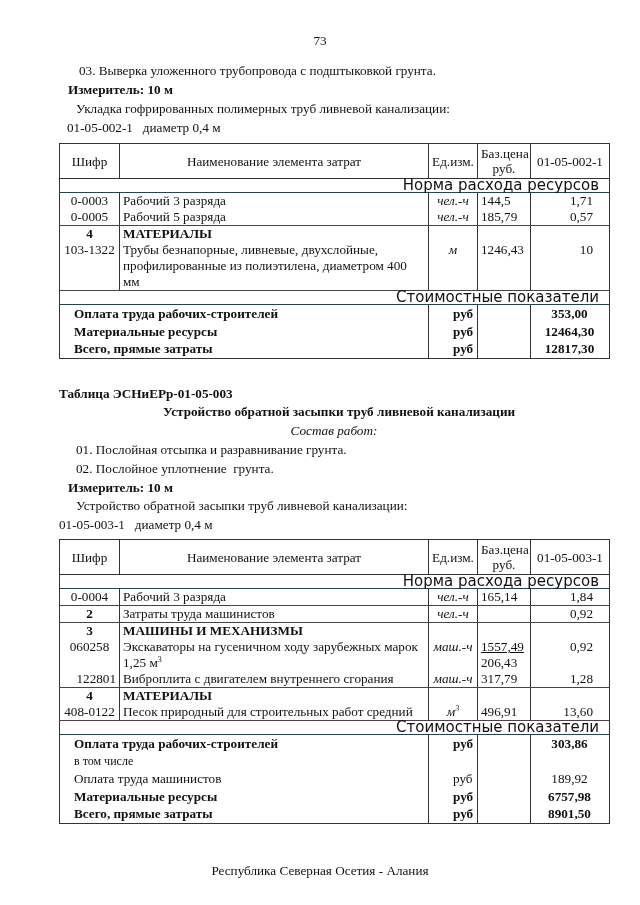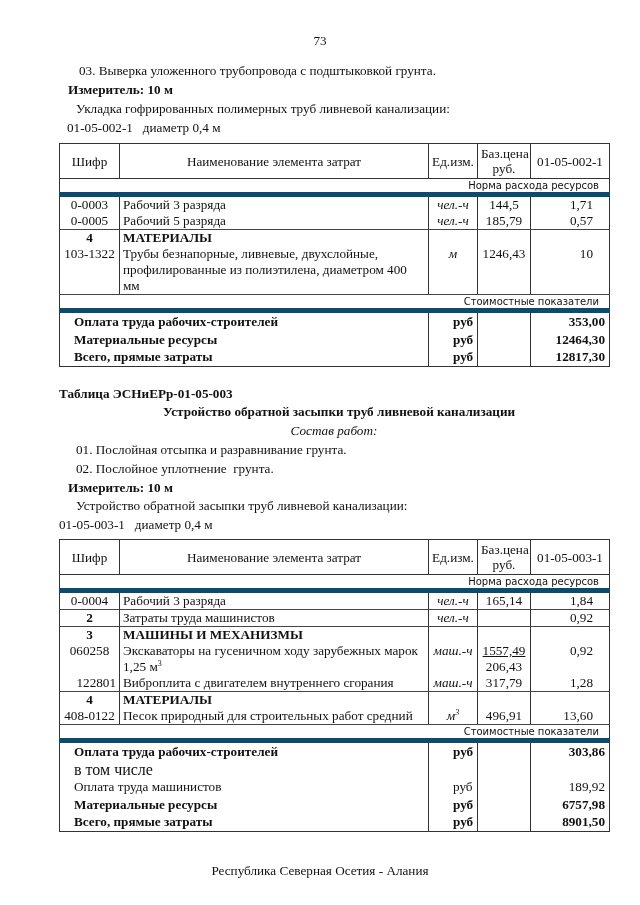--- a/index.html
+++ b/index.html
@@ -26,35 +26,35 @@
   table.est col.c2 { width: 309px; }
   table.est col.c3 { width: 49px; }
   table.est col.c4 { width: 53px; }
   table.est col.c5 { width: 79px; }
 
   table.est tr.head td {
     border-top: 1px solid #333; border-bottom: 1px solid #333;
     vertical-align: middle; text-align: center; height: 34px; line-height: 15px;
   }
   table.est tr.sub td {
-    border-bottom: 5px solid #0c4a6e; height: 13px; line-height: 13px;
-    font-size: 10px; text-align: right; padding-right: 10px;
+    border-bottom: 1px solid #0c4a6e; height: 13px; line-height: 13px;
+    font-size: 15px; text-align: right; padding-right: 10px;
   }
   table.est tr.sub td.full { border-left: 1px solid #333; border-right: 1px solid #333; }
   table.est tr.line td { border-bottom: 1px solid #444; }
   table.est tr.nob td { border-bottom: none; }
   table.est td.code { text-align: center; }
   table.est td.unit { text-align: center; font-style: italic; }
-  table.est td.price { text-align: center; margin-left: 48px; }
+  table.est td.price { text-align: left; margin-left: 48px; }
   table.est td.qty { text-align: right; padding-right: 16px; }
   table.est tr.sum td { border-left: none; border-right: none; line-height: 17.5px; }
   table.est tr.sum td.sname { border-left: 1px solid #333; padding-left: 14px; }
   table.est tr.sum td.sunit { border-left: 1px solid #333; text-align: left; padding-left: 24px; }
   table.est tr.sum td.sprice { border-left: 1px solid #333; }
-  table.est tr.sum td.sval { border-left: 1px solid #333; border-right: 1px solid #333; text-align: right; padding-right: 4px; }
+  table.est tr.sum td.sval { border-left: 1px solid #333; border-right: 1px solid #333; text-align: center; padding-right: 4px; }
   table.est tr.sum.lastsum td { border-bottom: 1px solid #333; }
   table.est tr.sum td.plain { font-weight: normal; }
   .ul { text-decoration: underline; }
   sup { font-size: 8px; line-height: 0; }
 </style>
 </head>
 <body>
 
 <div class="abs" style="left:0;width:640px;top:33px;text-align:center;">73</div>
 
@@ -186,21 +186,21 @@
   <tr class="sub">
         <td class="full sans" colspan="5">Стоимостные показатели</td>
       </tr>
   <tr class="sum b">
     <td class="sname" colspan="2">Оплата труда рабочих-строителей</td>
     <td class="sunit">руб</td>
     <td class="sprice"></td>
     <td class="sval">303,86</td>
   </tr>
   <tr class="sum">
-    <td class="sname plain" colspan="2" style="font-size:16px;">в том числе</td>
+    <td class="sname plain" colspan="2" style="font-size:12px;">в том числе</td>
     <td class="sunit plain"></td>
     <td class="sprice"></td>
     <td class="sval plain"></td>
   </tr>
   <tr class="sum">
     <td class="sname plain" colspan="2">Оплата труда машинистов</td>
     <td class="sunit plain">руб</td>
     <td class="sprice"></td>
     <td class="sval plain">189,92</td>
   </tr>

